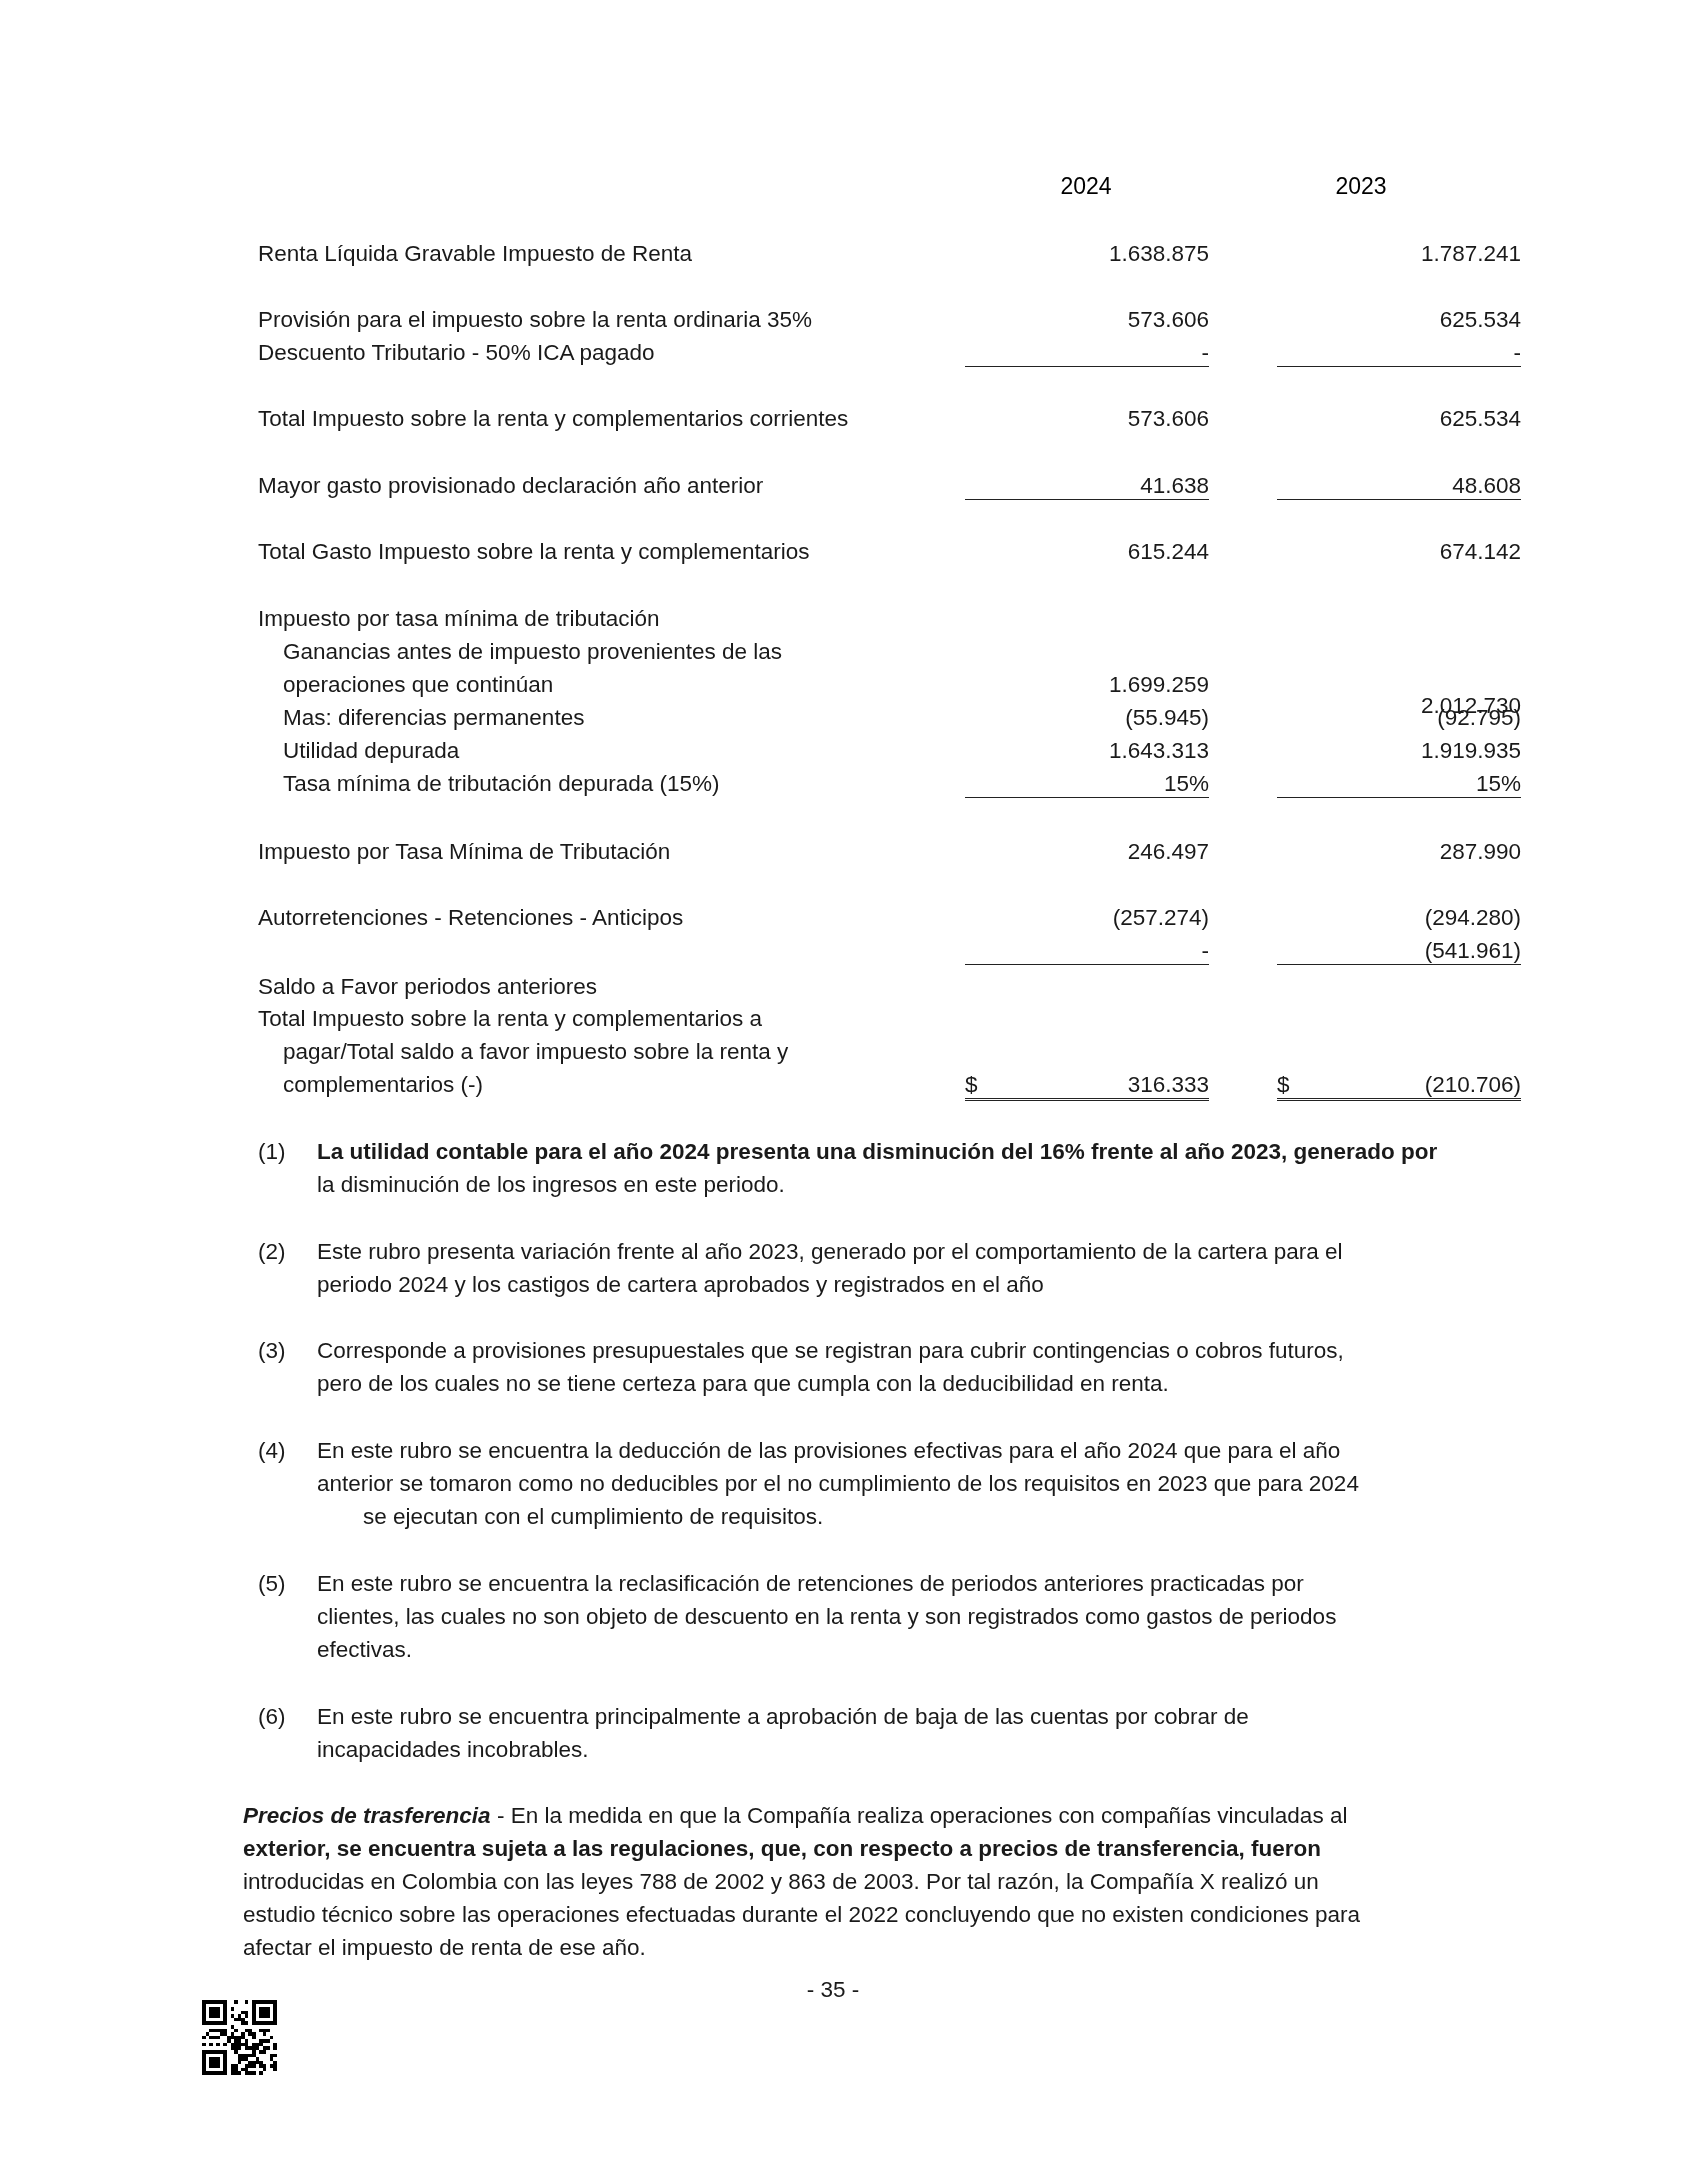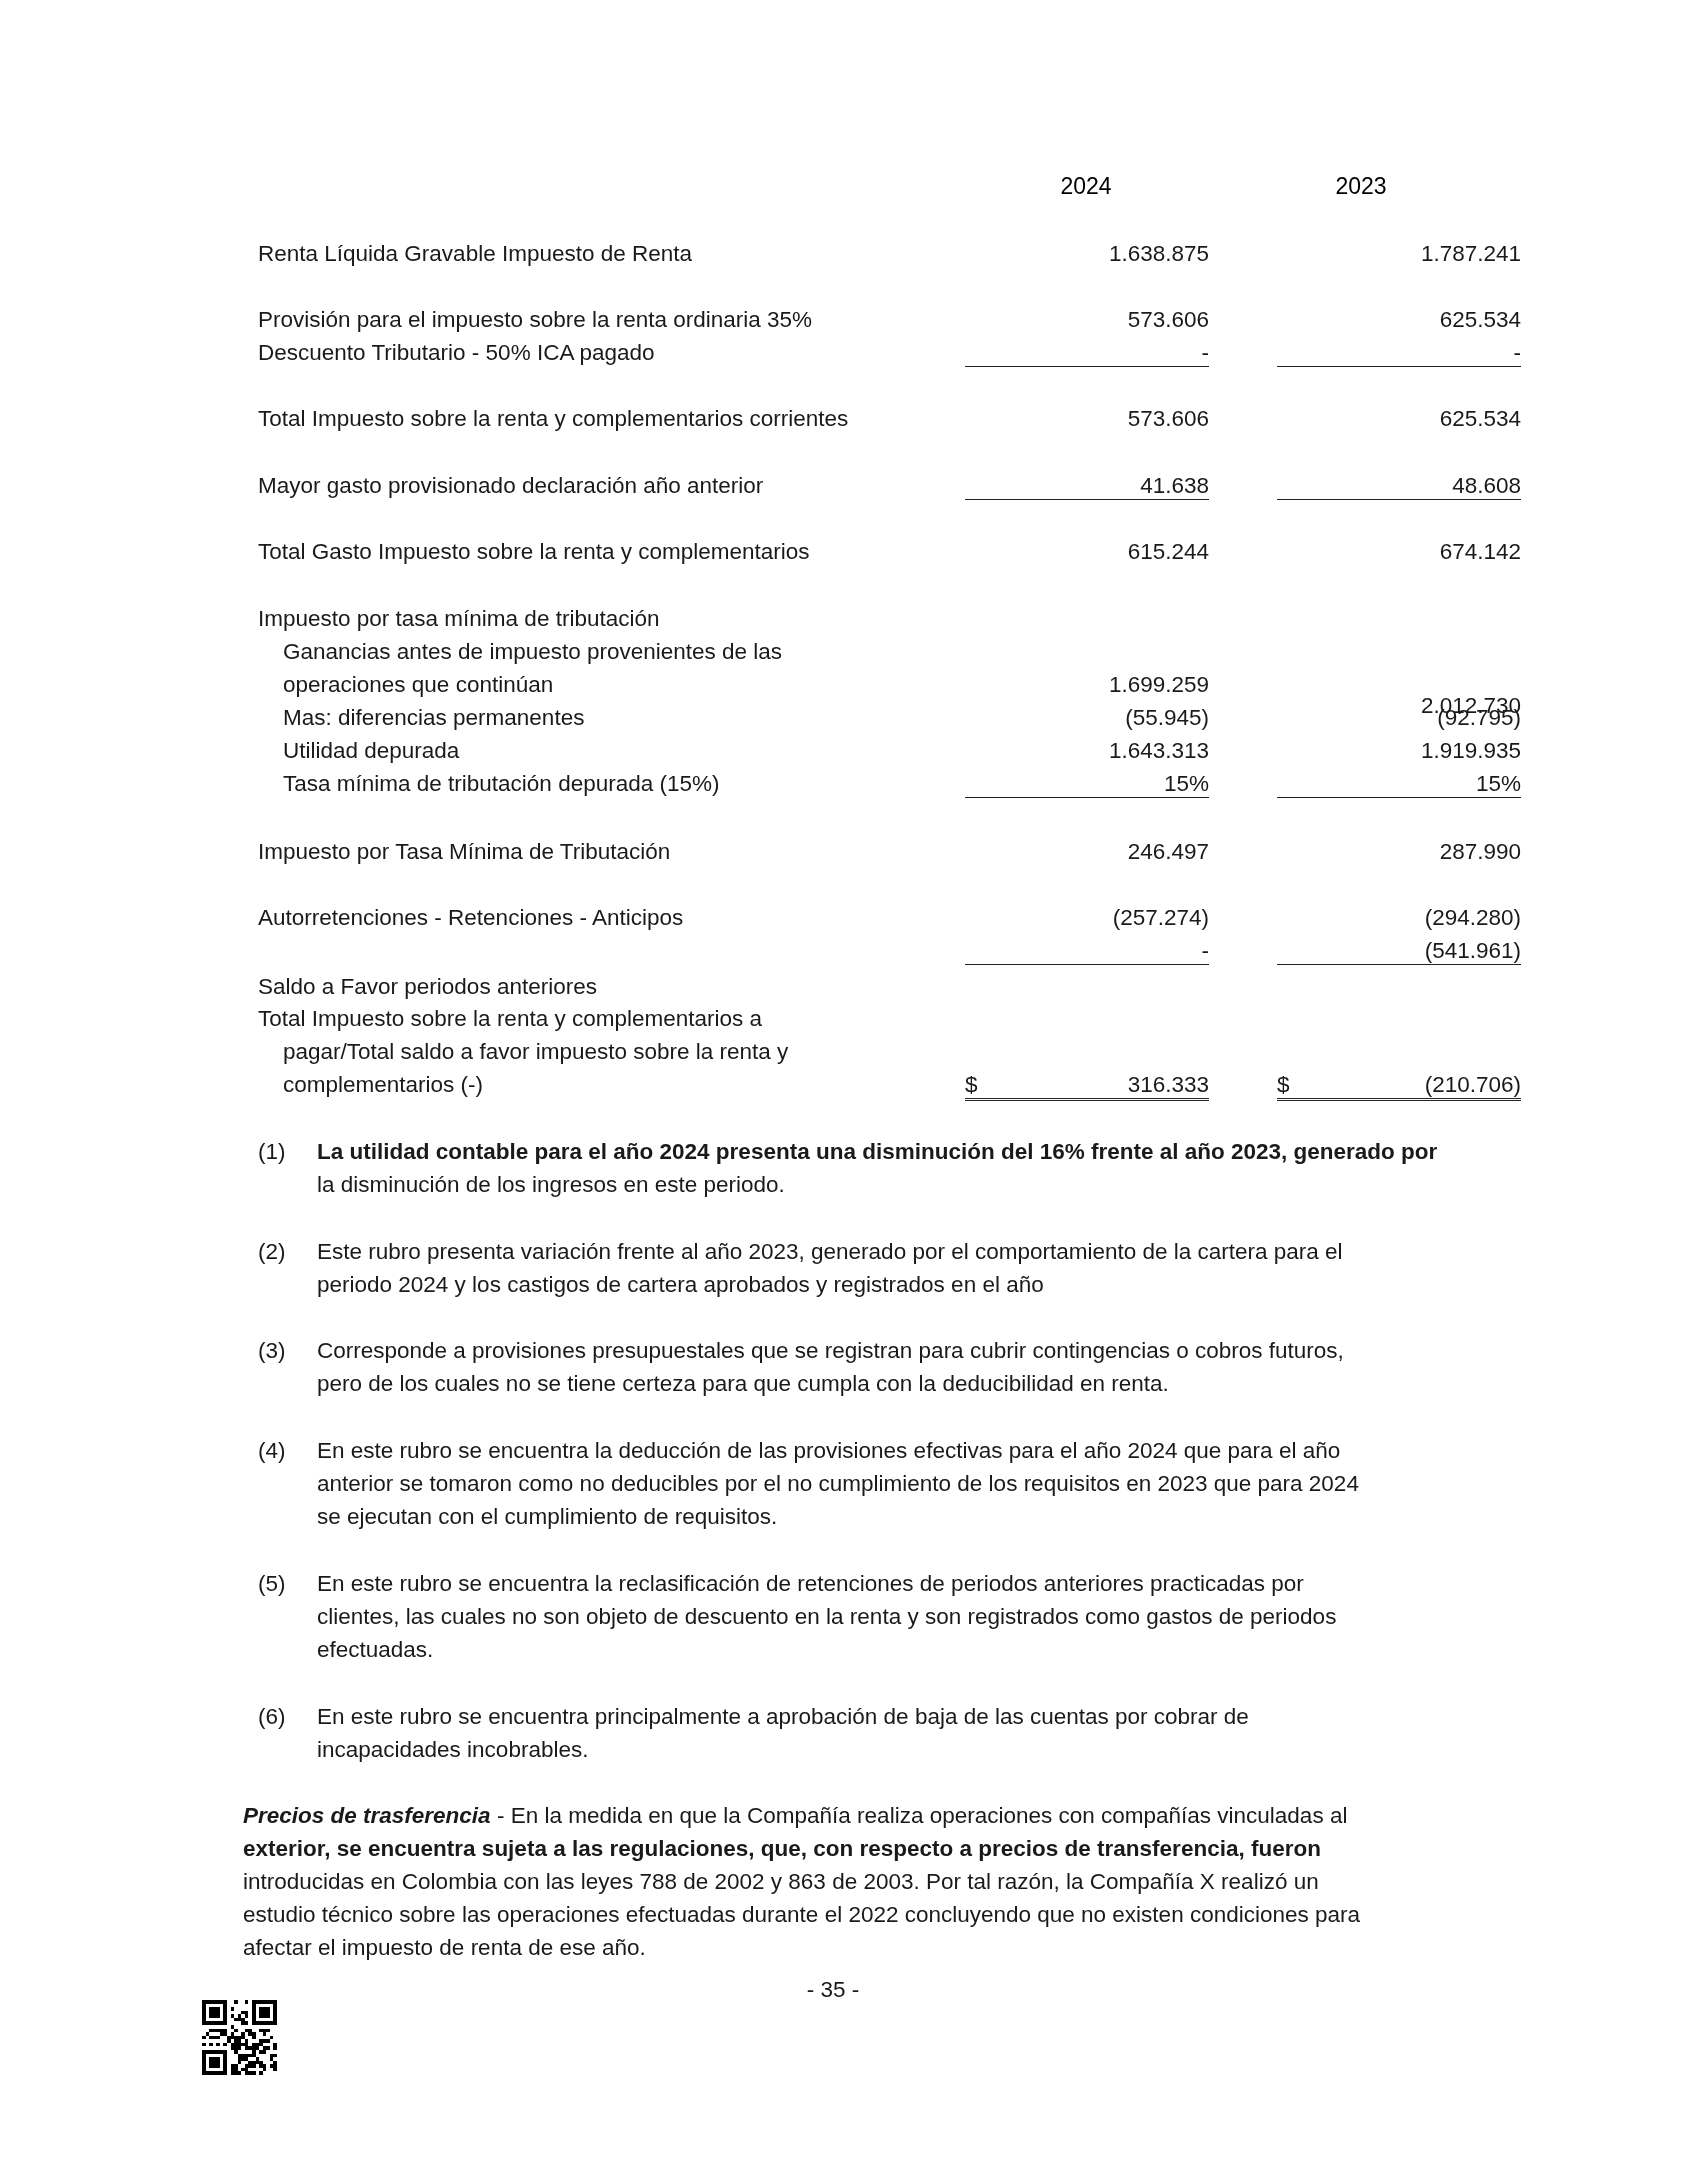--- a/index.html
+++ b/index.html
@@ -110,27 +110,27 @@
 </div>
 <div>
   <div class="abs fn-num" style="top:1338px;">(3)</div>
   <div class="abs fn-text" style="top:1338px;">Corresponde a provisiones presupuestales que se registran para cubrir contingencias o cobros futuros,</div>
   <div class="abs fn-text" style="top:1371px;">pero de los cuales no se tiene certeza para que cumpla con la deducibilidad en renta.</div>
 </div>
 <div>
   <div class="abs fn-num" style="top:1438px;">(4)</div>
   <div class="abs fn-text" style="top:1438px;">En este rubro se encuentra la deducción de las provisiones efectivas para el año 2024 que para el año</div>
   <div class="abs fn-text" style="top:1471px;">anterior se tomaron como no deducibles por el no  cumplimiento de los requisitos en 2023 que para 2024</div>
-  <div class="abs fn-text" style="top:1504px;">se ejecutan con el cumplimiento de requisitos.</div>
+  <div class="abs fn-text" style="top:1504px;margin-left:46px;">se ejecutan con el cumplimiento de requisitos.</div>
 </div>
 <div>
   <div class="abs fn-num" style="top:1571px;">(5)</div>
   <div class="abs fn-text" style="top:1571px;">En este rubro se encuentra la reclasificación de retenciones de periodos anteriores practicadas por</div>
   <div class="abs fn-text" style="top:1604px;">clientes, las cuales no son objeto de descuento en la renta y son registrados como gastos de periodos</div>
-  <div class="abs fn-text" style="top:1637px;">efectuadas.</div>
+  <div class="abs fn-text" style="top:1637px;">efectivas.</div>
 </div>
 <div>
   <div class="abs fn-num" style="top:1704px;">(6)</div>
   <div class="abs fn-text" style="top:1704px;">En este rubro se encuentra principalmente a aprobación de baja de las cuentas por cobrar de</div>
   <div class="abs fn-text" style="top:1737px;">incapacidades incobrables.</div>
 </div>
 
 <div>
   <div class="abs" style="left:243px; top:1803px;"><b style="font-style:italic;">Precios de trasferencia</b><span> - En la medida en que la Compañía realiza operaciones con compañías vinculadas al</span></div>
   <div class="abs" style="left:243px; top:1836px;font-weight:bold;">exterior, se encuentra sujeta a las regulaciones, que, con respecto a precios de transferencia, fueron</div>

